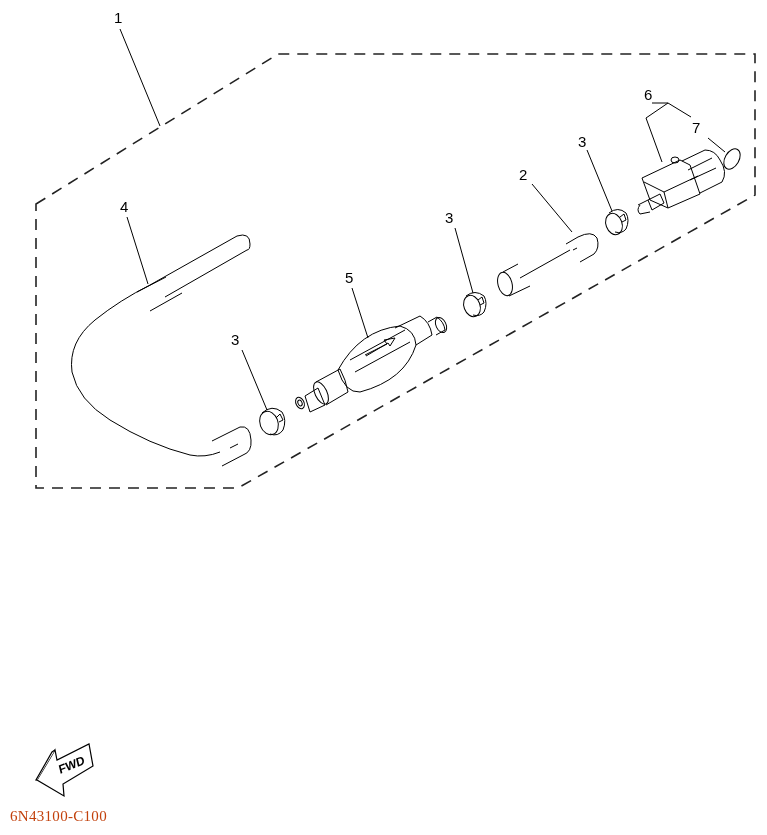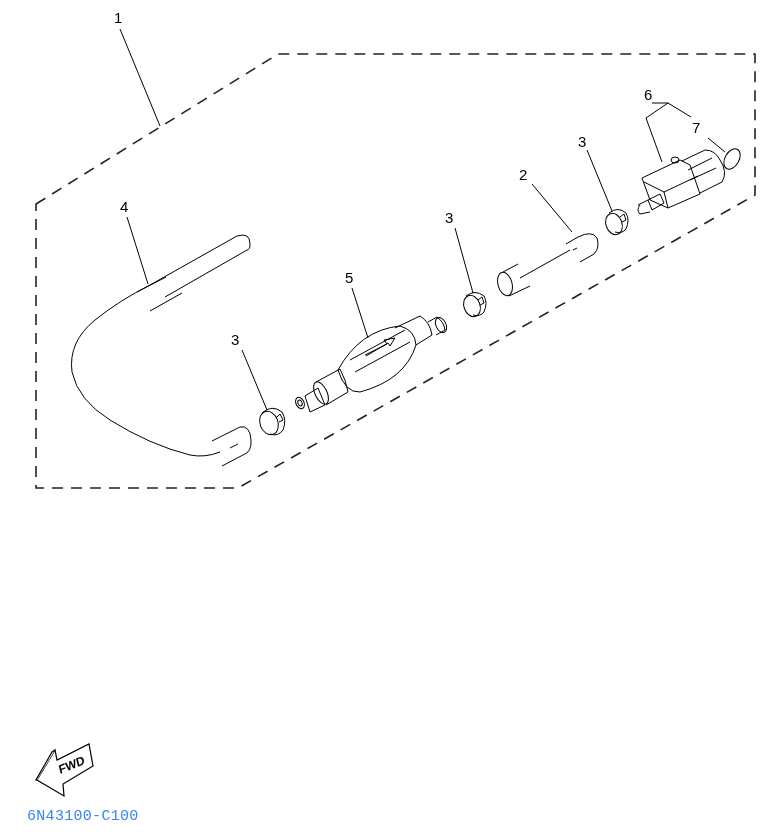--- a/index.html
+++ b/index.html
@@ -1,19 +1,19 @@
 <!DOCTYPE html>
 <html><head>
 <meta charset="utf-8">
 <style>
   html, body { margin:0; padding:0; background:#ffffff; }
   body { width:767px; height:835px; position:relative; overflow:hidden; font-family:"Liberation Sans", sans-serif; }
   svg { position:absolute; left:0; top:0; }
   .lbl { position:absolute; font-family:"Liberation Sans", sans-serif; font-size:15px; color:#000; line-height:1; }
-  .code { position:absolute; left:27px; top:808px; font-size:15px; letter-spacing:0.3px; color:#3b82f6; font-family:Liberation Mono, monospace; }
+  .code { position:absolute; left:10px; top:808px; font-size:15px; letter-spacing:0.3px; color:#c2410c; font-family:Liberation Serif, serif; }
 </style>
 </head>
 <body>
 
 <svg width="767" height="835" viewBox="0 0 767 835" xmlns="http://www.w3.org/2000/svg">
 
   <path d="M36,204 L278,54 L755,54 L755,195 L238,488 L36,488 Z" fill="none" stroke="#222" stroke-width="1.6" stroke-dasharray="11,8"></path>
 
   <line x1="120" y1="29" x2="160" y2="126" stroke="#000" stroke-width="1"></line>
 

